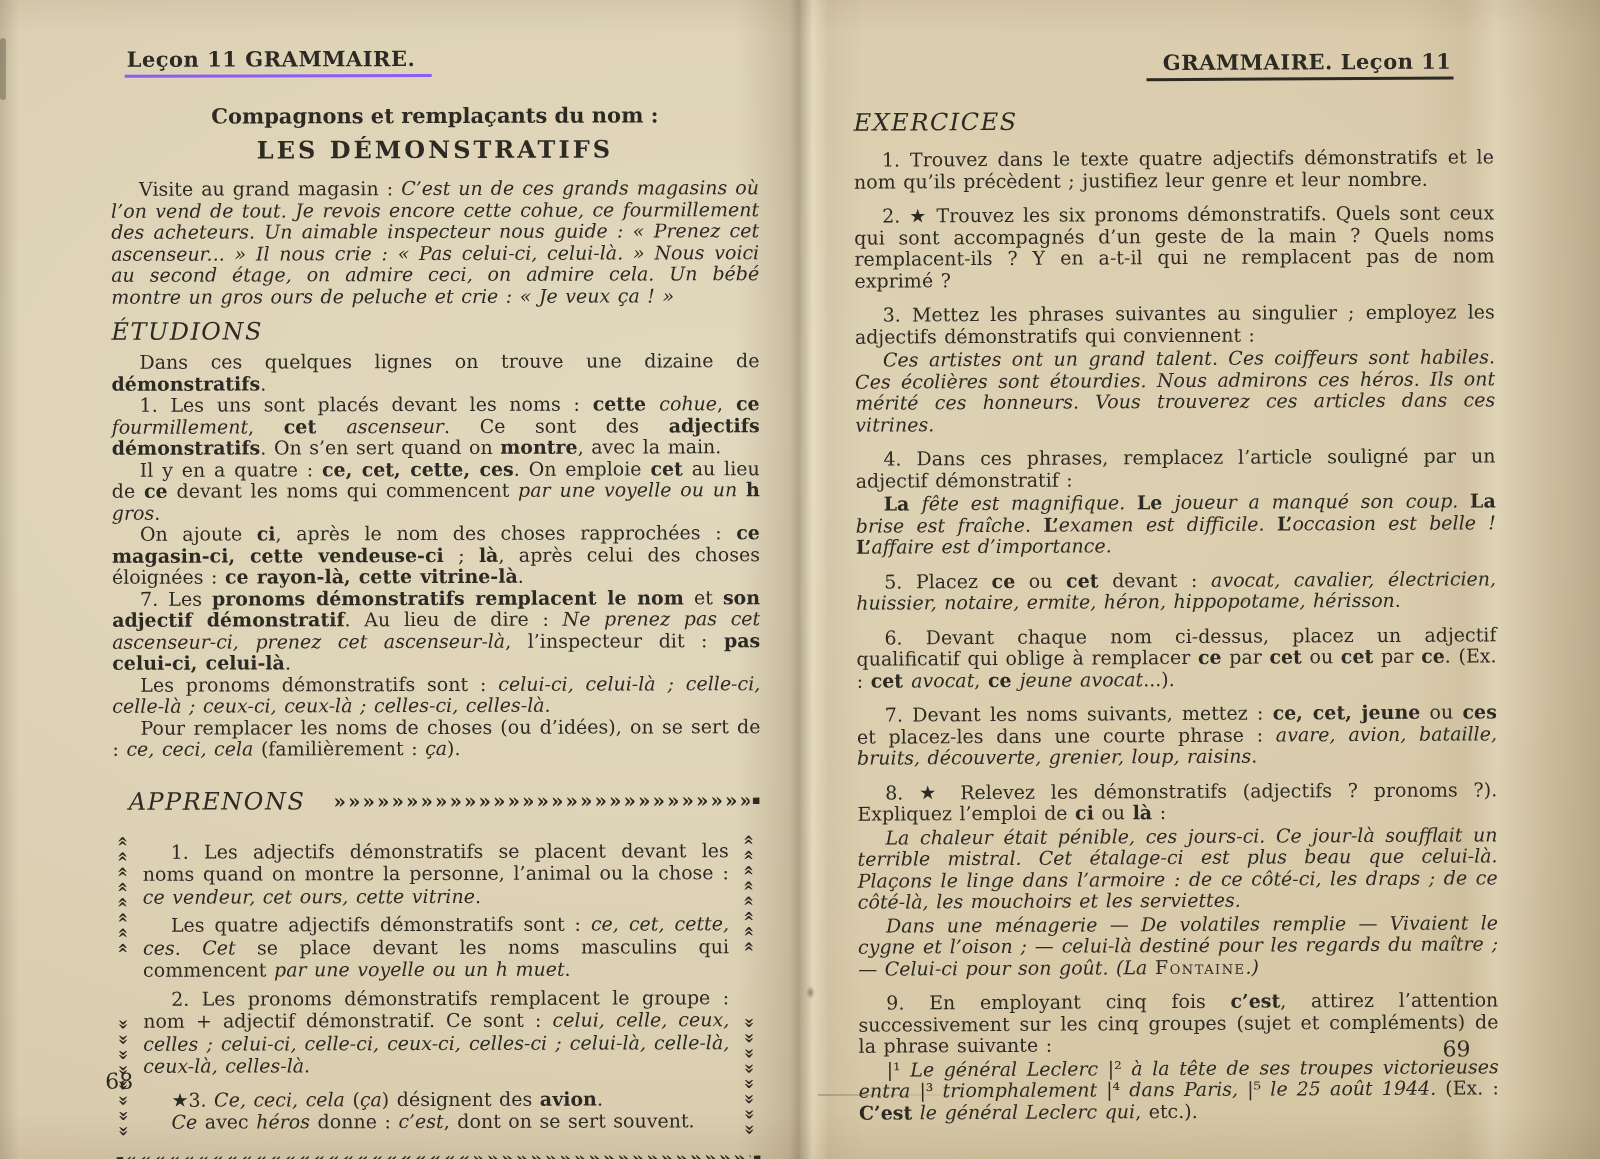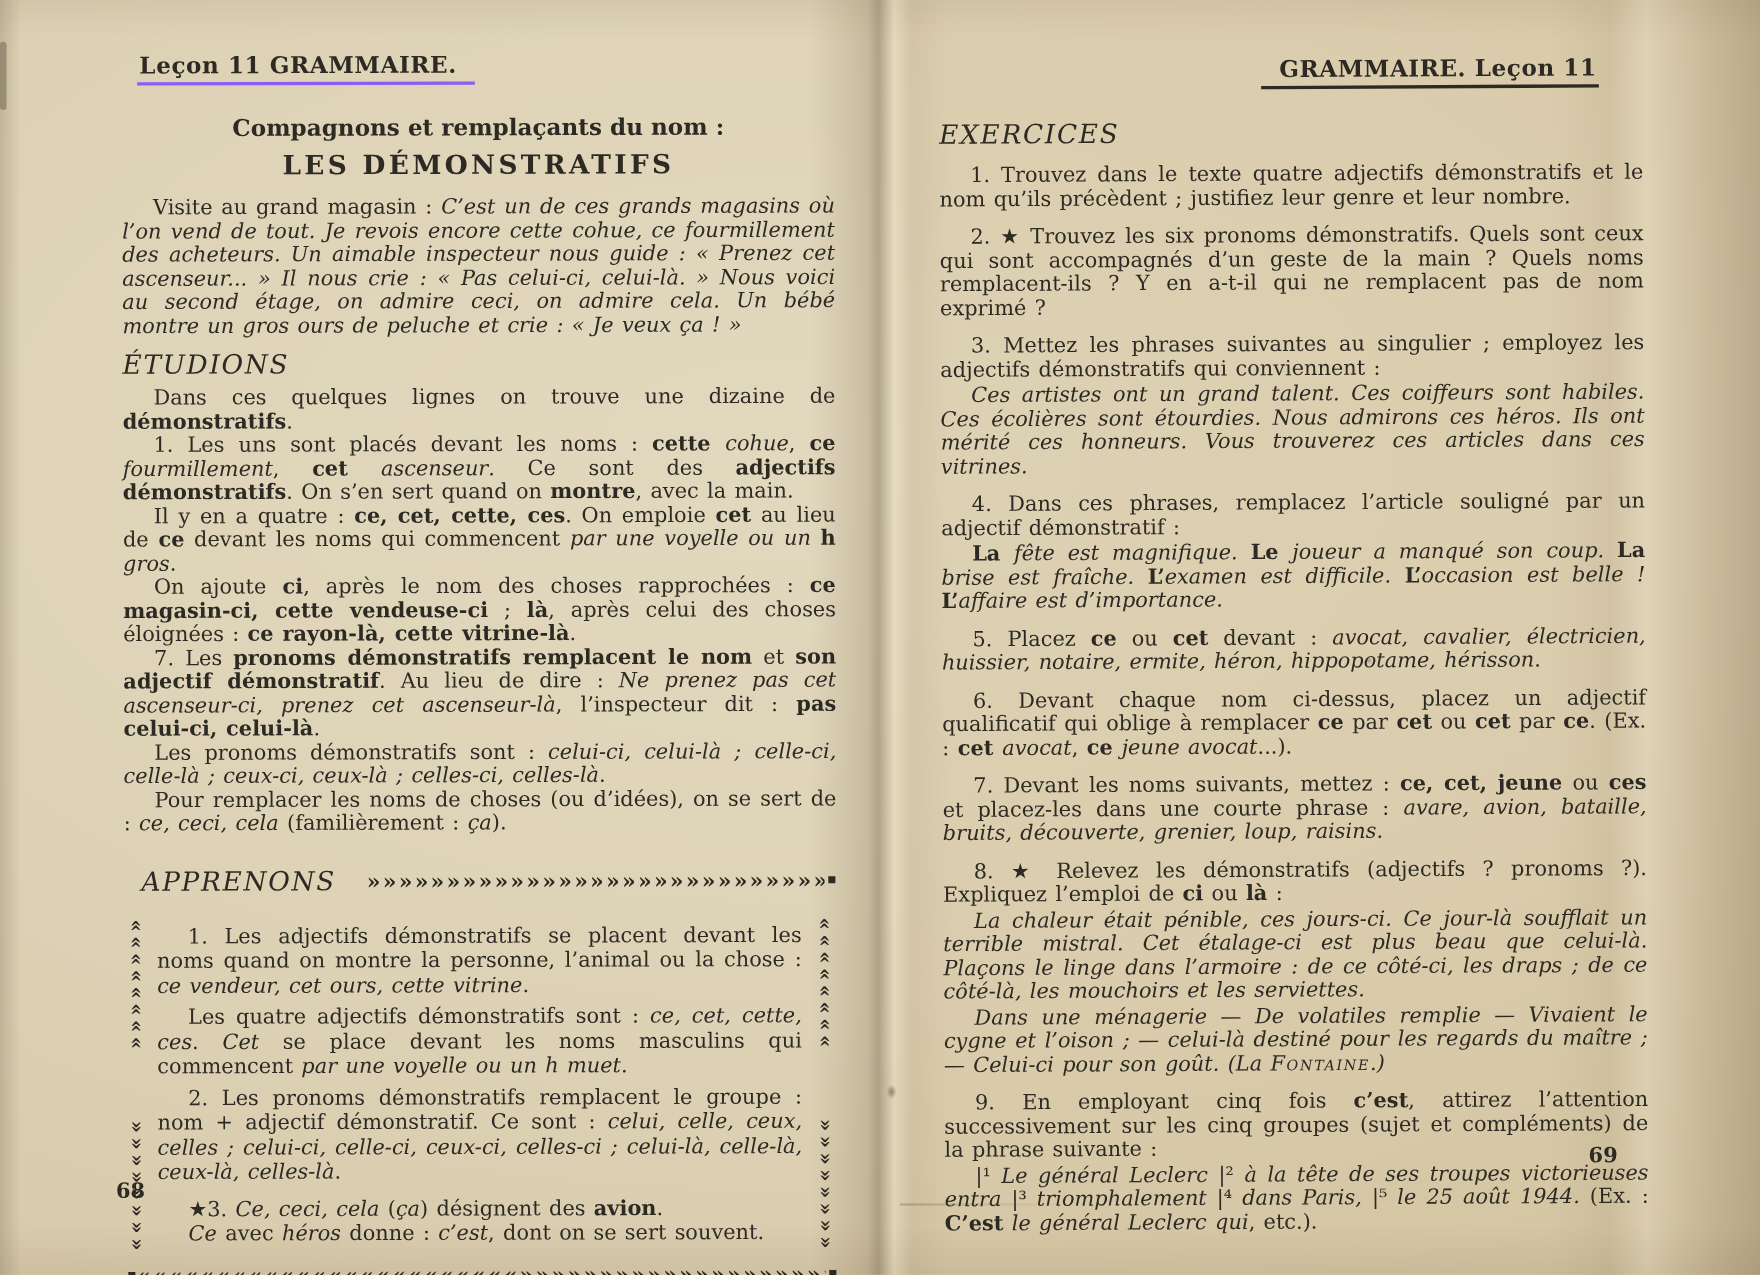--- a/index.html
+++ b/index.html
@@ -49,27 +49,27 @@
   .orn-col{width:22px;display:flex;flex-direction:column;justify-content:space-between;align-items:center;overflow:hidden;padding:2px 0}
   .orn-col span{writing-mode:vertical-rl;font-size:18px;letter-spacing:4px;font-weight:bold;overflow:hidden;max-height:49%}
   .box-content{flex:1;padding:7px 10px 9px 8px}
   .box .para{line-height:22.5px}
   .bp-gap{margin-top:6px}
   .bp-star{margin-top:11px}
 
   .orn-bottom{display:flex;align-items:center;margin-top:5px}
   .orn-bottom .bchain{flex:1;overflow:hidden;white-space:nowrap;font-weight:bold;font-size:20px;letter-spacing:2px;text-align:center}
 
-  .page-num{position:absolute;font-size:19px;font-weight:bold}
+  .page-num{position:absolute;font-size:22px;font-weight:normal}
   .pn-left{left:-8px;bottom:0}
   .pn-right{right:28px;bottom:0}
 
   .seg-b{font-weight:bold}
   .seg-i{font-style:italic}
-  .seg-sci{font-style:italic;font-variant:small-caps;letter-spacing:1.5px}
+  .seg-sci{font-variant:small-caps;letter-spacing:1.5px}
 </style>
 </head>
 <body>
 
 <div class="artifact edge-mark"></div>
 <div class="artifact speck1"></div>
 <div class="artifact speck2"></div>
 <div class="artifact scratch"></div>
 
 <div class="page left">

